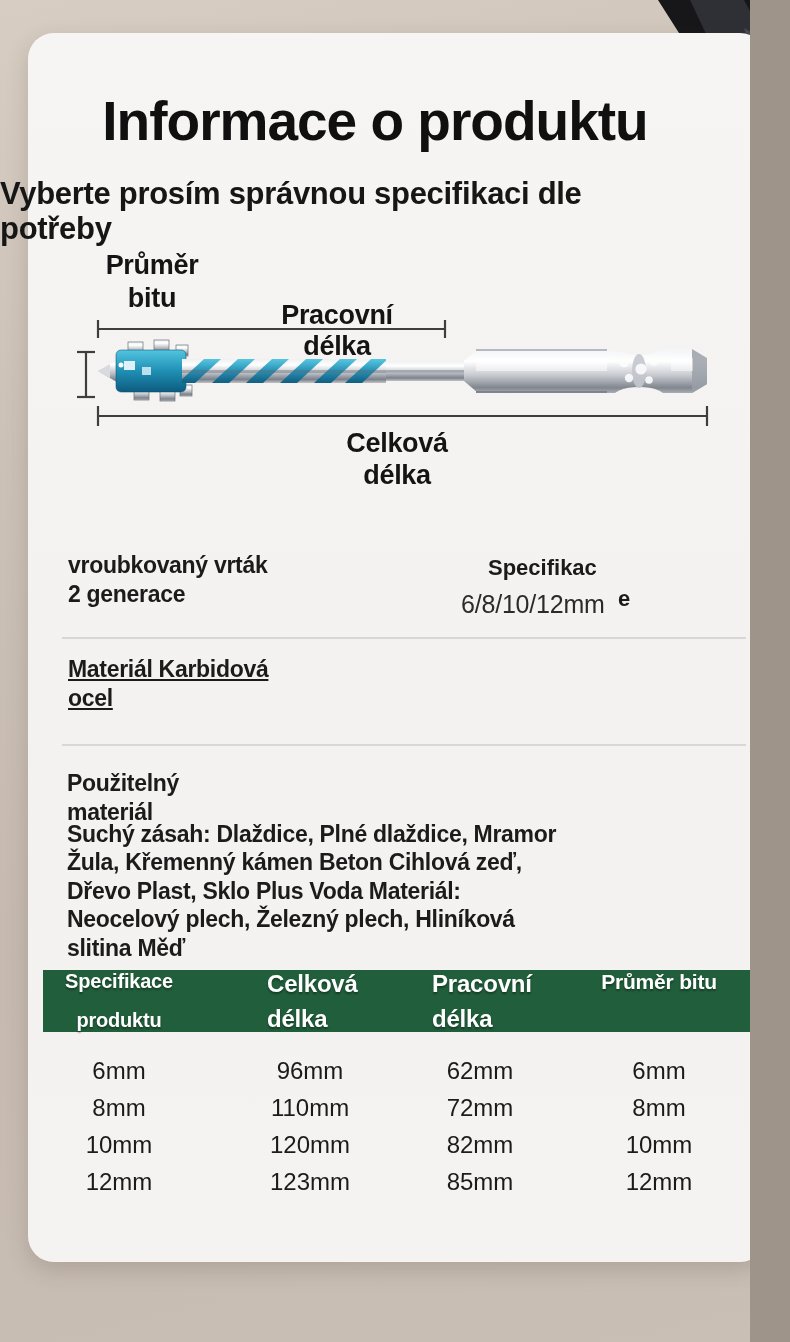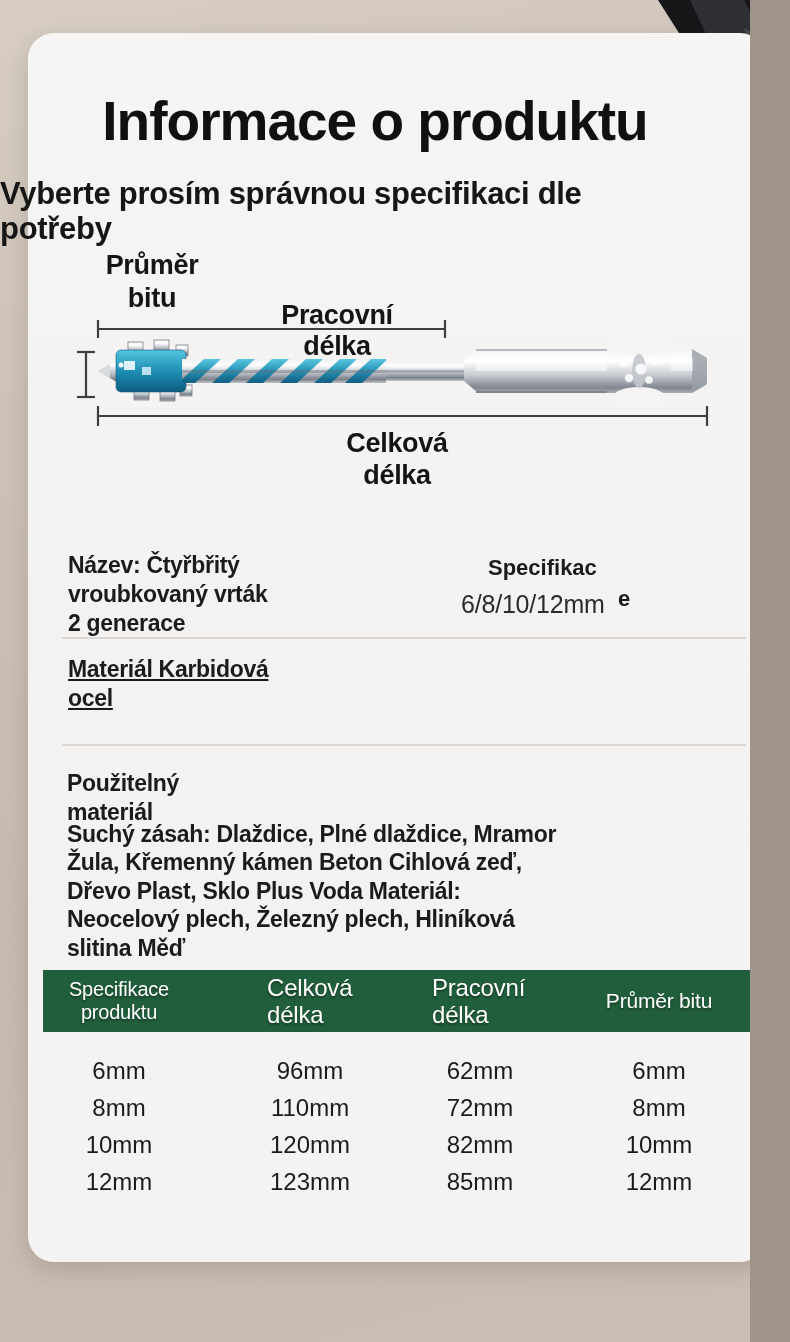--- a/index.html
+++ b/index.html
@@ -36,21 +36,21 @@
   .spec-tail{left:618px;top:586px;font-size:22px;font-weight:700;color:#1b1b1b;}
   .spec-value{left:461px;top:590px;font-size:25px;font-weight:400;color:#2b2b2b;letter-spacing:-.2px;text-align:right;}
   .divider{left:62px;width:684px;height:2px;background:#d9d6d3;}
   .material-block{left:68px;top:655px;font-size:23px;line-height:29px;text-decoration:underline;}
   .usable-label{left:67px;top:769px;font-size:23px;line-height:29px;}
   .usable-text{left:67px;top:820px;font-size:23px;line-height:28.4px;}
   
   .spec-table{left:43px;top:970px;width:710px;}
   .thead{display:grid;grid-template-columns:182px 170px 170px 188px;height:62px;
     background:#215e3b;color:#ffffff;}
-  .th{display:flex;flex-direction:column;justify-content:center;font-weight:400;
+  .th{display:flex;flex-direction:column;justify-content:space-between;font-weight:700;
     text-shadow:0 2px 2px rgba(0,0,0,.35);letter-spacing:-.2px;}
   .th.c1{align-items:center;font-size:20px;line-height:23px;padding-right:30px;}
   .th.c2{font-size:24px;line-height:27px;padding-left:42px;}
   .th.c3{font-size:24px;line-height:27px;padding-left:37px;}
   .th.c4{align-items:center;font-size:21px;}
   .tbody{margin-top:20px;}
   .tr{display:grid;grid-template-columns:182px 170px 170px 188px;height:37px;}
   .td{display:flex;align-items:center;justify-content:center;font-size:24px;
     color:#1b1b1b;font-weight:400;}
   .td.c1{padding-right:30px;}
@@ -181,21 +181,20 @@
         <circle cx="609" cy="85" r="3.8"></circle>
       </g>
 
       <polygon points="631,54 652,54 667,63 667,89 652,98 631,98" fill="url(#gHex)"></polygon>
       <polygon points="652,54 667,63 667,89 652,98" fill="#9aa0a8" opacity=".85"></polygon>
       <rect x="631" y="63" width="22" height="13" fill="#ffffff" opacity=".45"></rect>
     </g>
   </svg>
 
   <div class="abs txtblock name-block">
-    <div>Název: Čtyřbřitý</div>
     <div>vroubkovaný vrták</div>
     <div>2 generace</div>
   </div>
   <div class="abs spec-main">Specifikac</div>
   <div class="abs spec-tail">e</div>
   <div class="abs spec-value">6/8/10/12mm</div>
 
   <div class="abs divider" style="top:637px;"></div>
 
   <div class="abs txtblock material-block">

